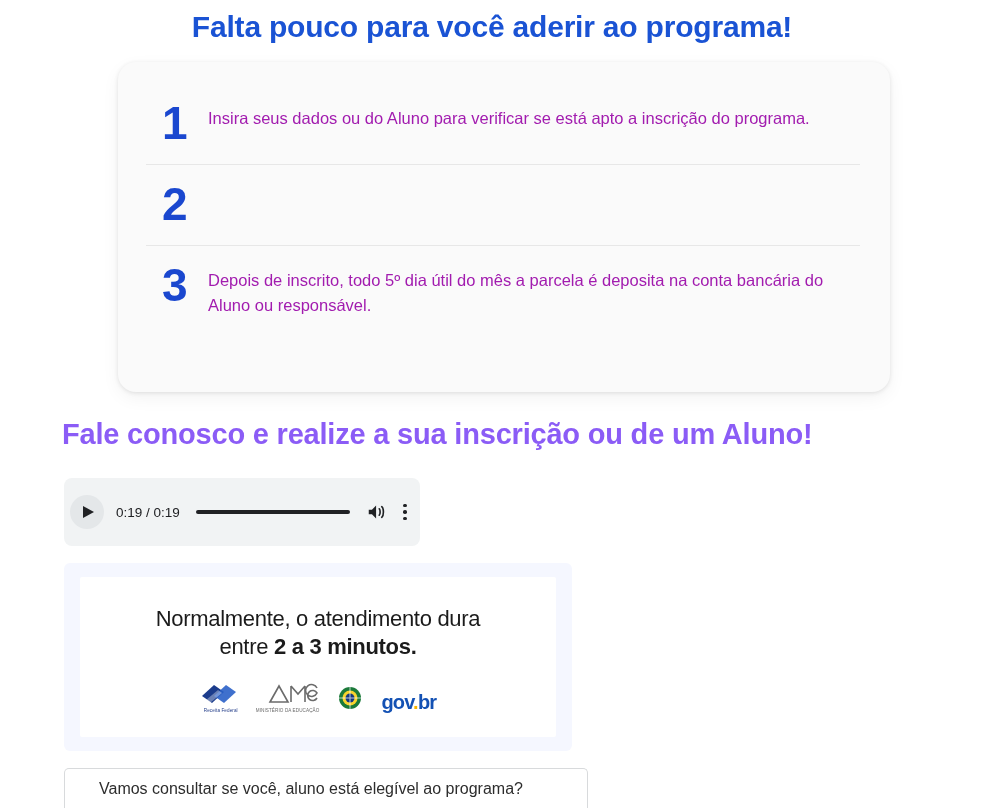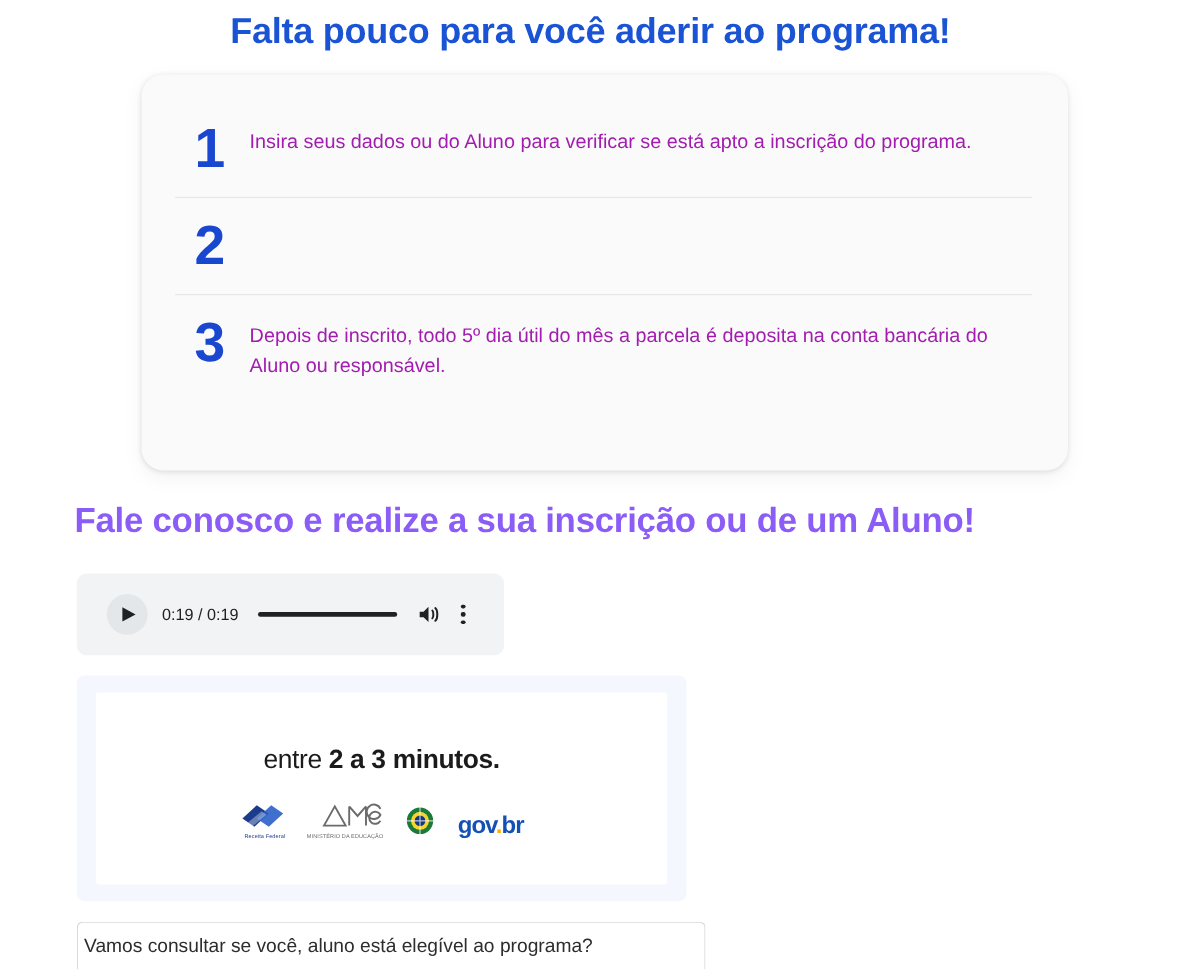--- a/index.html
+++ b/index.html
@@ -85,21 +85,21 @@
     position: absolute;
     left: 64px;
     top: 478px;
     width: 356px;
     height: 68px;
     background: #f1f3f4;
     border-radius: 8px;
     display: flex;
     align-items: center;
     box-sizing: border-box;
-    padding: 0 25px;
+    padding: 0 6px;
   }
 
   .play-button {
     width: 34px;
     height: 34px;
     border-radius: 50%;
     background: #e4e7e9;
     display: flex;
     align-items: center;
     justify-content: center;
@@ -243,21 +243,21 @@
     top: 768px;
     width: 524px;
     height: 40px;
     background: #ffffff;
     border: 1px solid #d8dadc;
     border-bottom: none;
     border-radius: 5px 5px 0 0;
     box-sizing: border-box;
     display: flex;
     align-items: center;
-    padding-left: 5px;
+    padding-left: 34px;
     color: #2d2d2d;
     font-size: 16px;
   }
 </style>
 </head>
 <body>
 
 <h1 class="heading-main">Falta pouco para você aderir ao programa!</h1>
 
 <div class="steps-card">
@@ -297,20 +297,21 @@
   </div>
   <div class="kebab-icon">
     <i></i>
     <i></i>
     <i></i>
   </div>
 </div>
 
 <div class="image-card">
   <div class="image-inner">
+    <div class="promo-line1">Normalmente, o atendimento dura</div>
     <div class="promo-line2"><span>entre </span><b>2 a 3 minutos.</b></div>
 
     <div class="logo-row">
 
       <div class="logo-item">
         <svg width="38" height="24" viewBox="0 0 38 24" aria-hidden="true">
           <path d="M2 14 L14 3 L24 10 L12 21 Z" fill="#1b3c8c"></path>
           <path d="M14 14 L26 3 L36 10 L24 21 Z" fill="#2a61c8" opacity="0.9"></path>
           <path d="M6 18 L18 8 L22 11 L10 21 Z" fill="#ffffff" opacity="0.35"></path>
         </svg>

